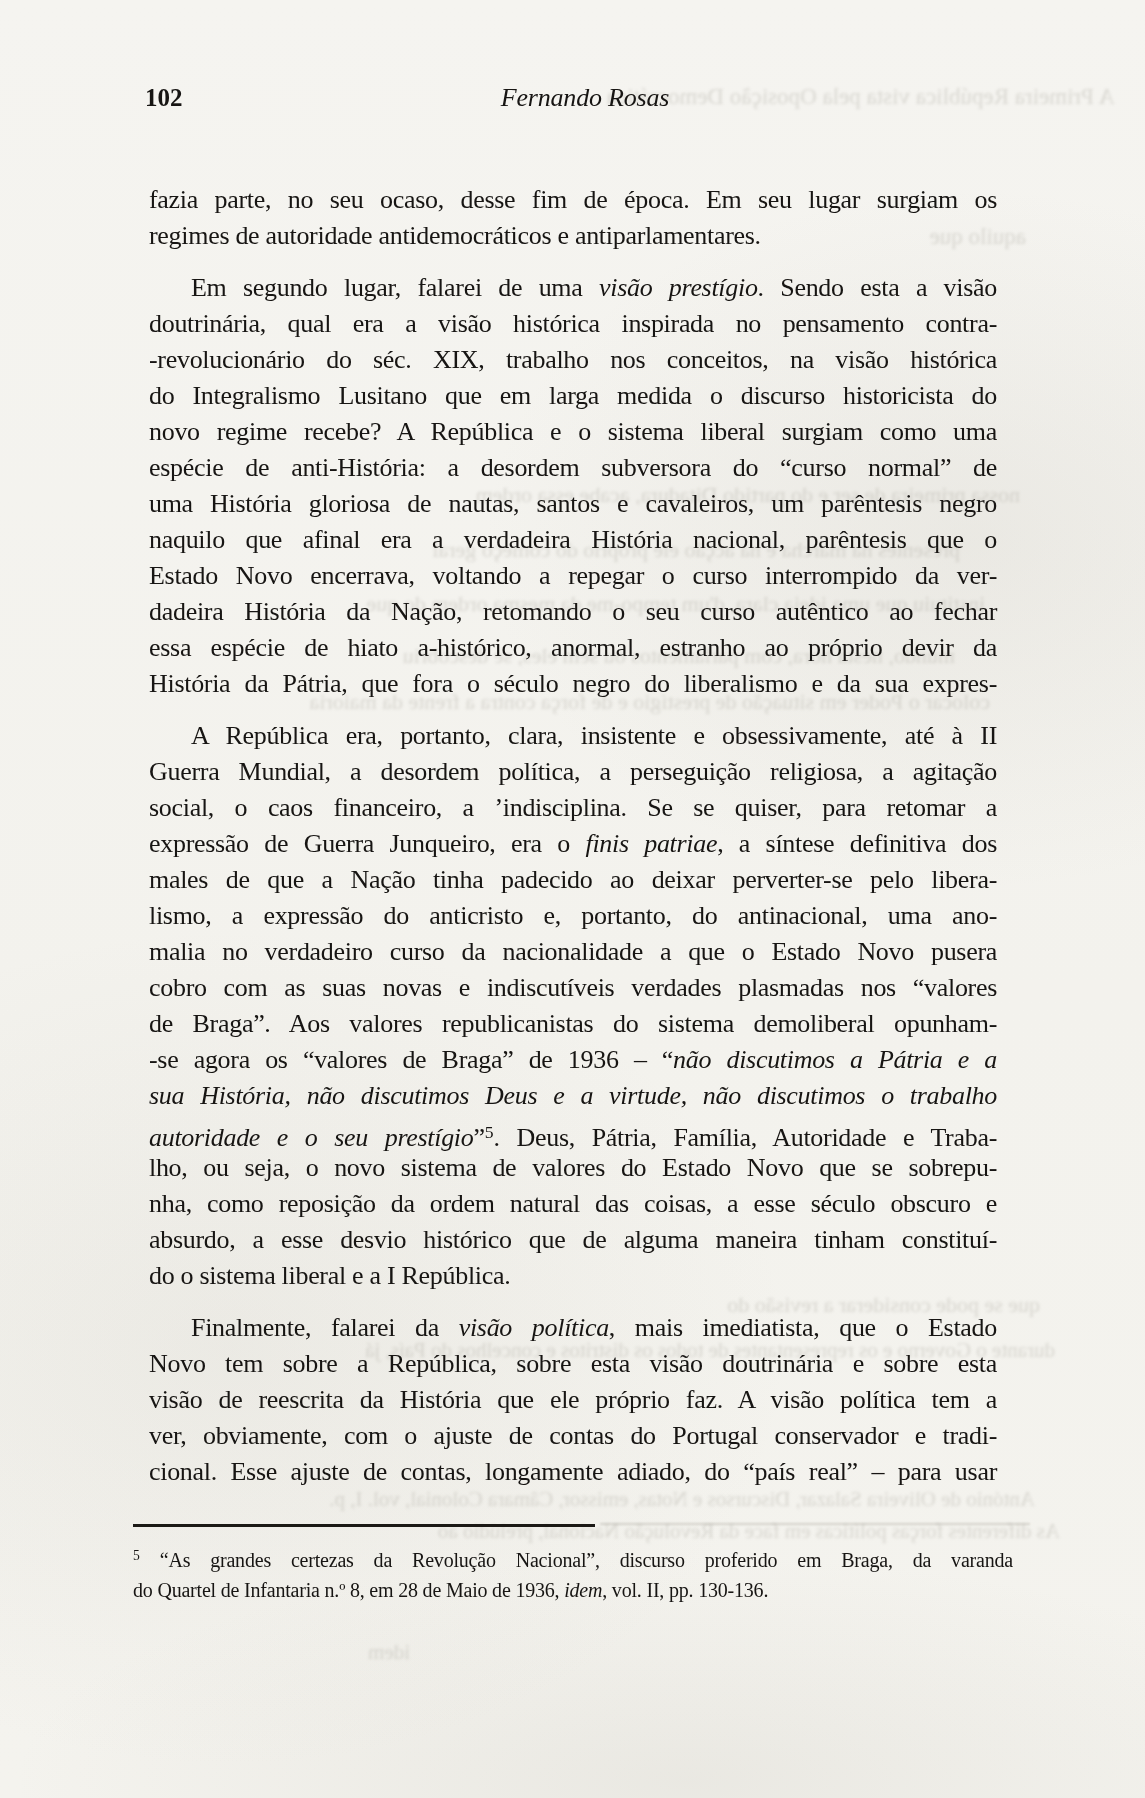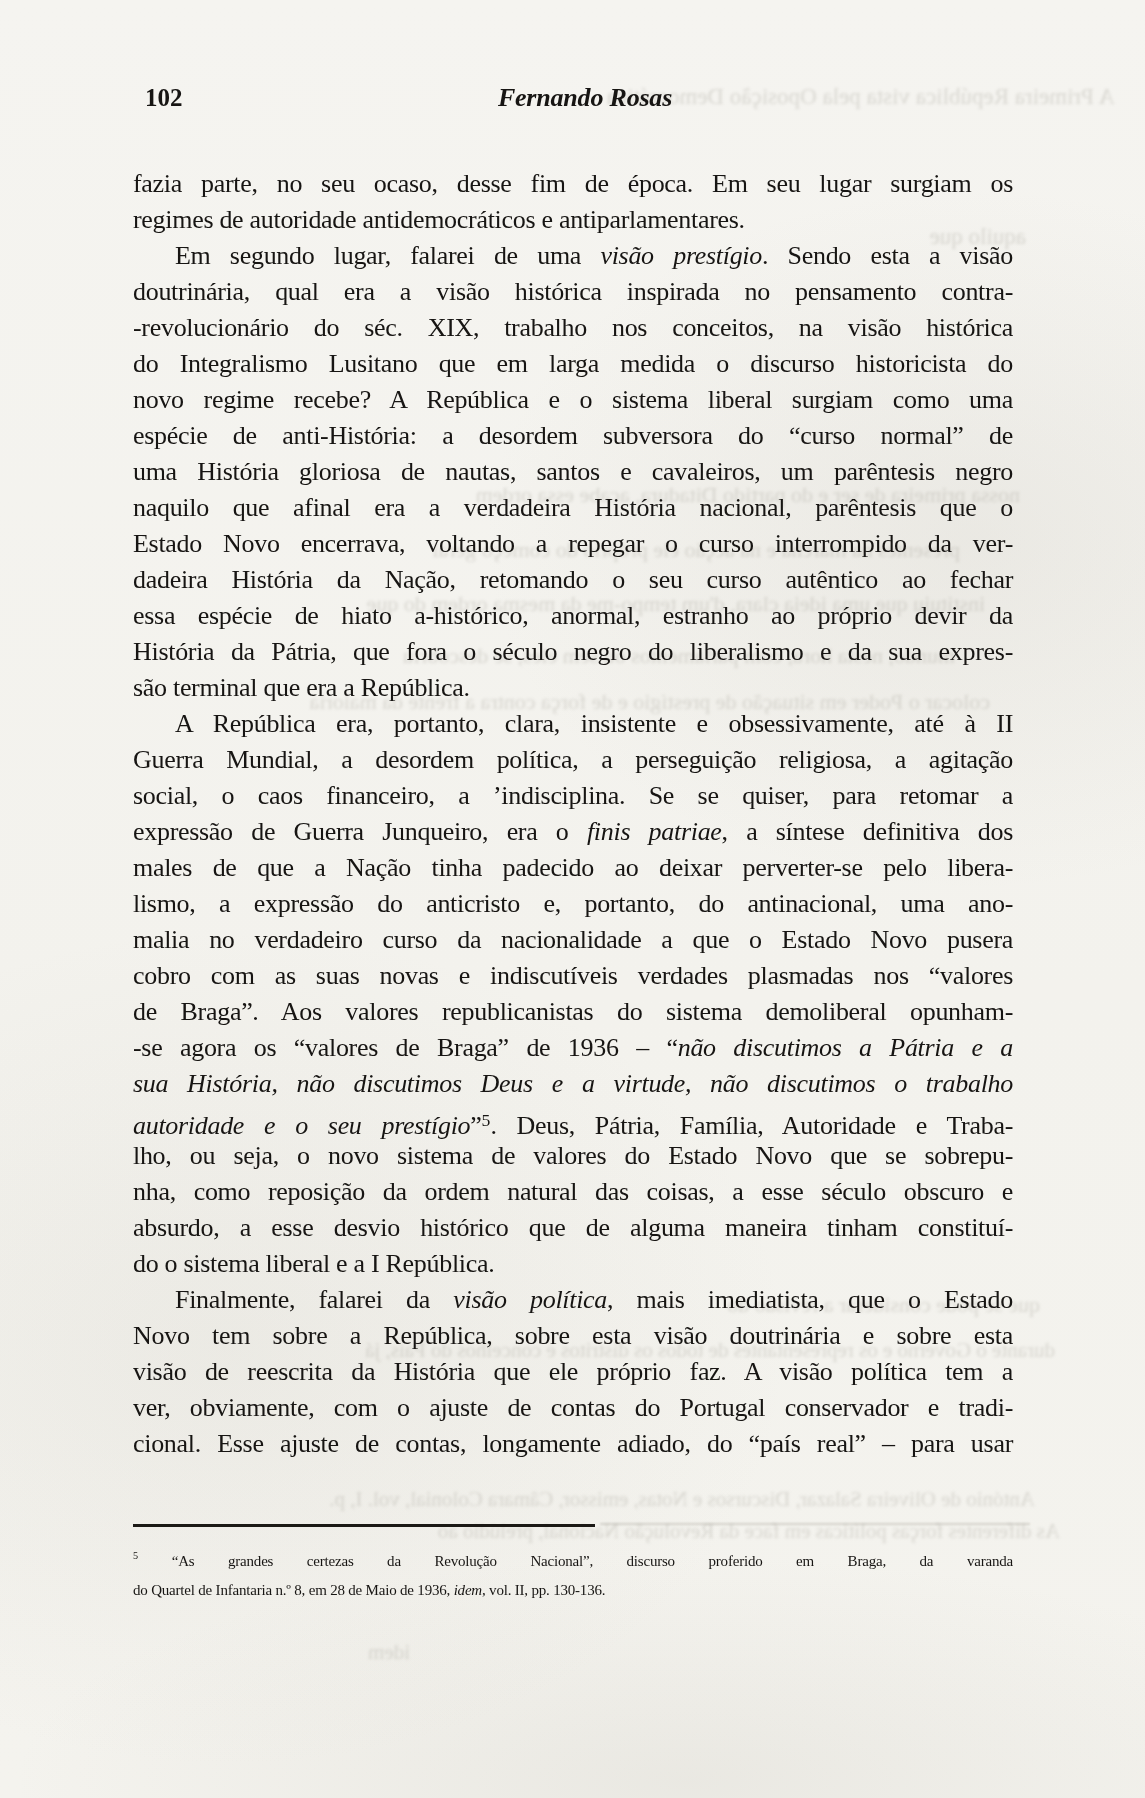--- a/index.html
+++ b/index.html
@@ -22,37 +22,37 @@
     font-family:"Liberation Serif","DejaVu Serif",serif;
   }
   .bleed-rule{position:absolute;height:2px;background:#9a978d;filter:blur(1.2px);opacity:.35;}
   
   .header-band{position:absolute;left:145px;top:82px;width:880px;height:32px;}
   .page-number{
     position:absolute;left:0;top:0;font-size:25px;font-weight:bold;line-height:32px;
   }
   .running-header{
     position:absolute;left:0;right:0;top:0;text-align:center;
-    font-size:26px;font-weight:bold;font-style:italic;line-height:32px;letter-spacing:-0.2px;
+    font-size:26px;font-weight:normal;font-style:italic;line-height:32px;letter-spacing:-0.2px;
   }
   
   .body-text{position:absolute;left:133px;top:166px;width:880px;font-size:26px;letter-spacing:-0.3px;}
-  .para{margin:0;}
+  .para{margin:16px;}
   .line{
     height:36px;line-height:36px;
     text-align:justify;text-align-last:justify;text-justify:inter-word;
     white-space:normal;
   }
   .line.last{text-align-last:left;}
   .para.indent .line:first-child{text-indent:42px;}
   .it{font-style:italic;}
   .sup{font-size:68%;vertical-align:8px;letter-spacing:0;}
   
   .footnote-rule{position:absolute;left:133px;top:1524px;width:462px;height:3px;background:#1b1915;}
-  .footnote{position:absolute;left:133px;top:1538px;width:880px;font-size:15px;letter-spacing:-0.2px;}
+  .footnote{position:absolute;left:133px;top:1538px;width:880px;font-size:20px;letter-spacing:-0.2px;}
   .footnote .line{height:35px;line-height:35px;}
   .footnote .sup{vertical-align:7px;}
 </style>
 </head>
 <body>
 
 <div class="page">
   <div class="bleed-layer">
       <div class="bleed" style="font-size: 23px; left: 555px; top: 84px; width: 560px;">A Primeira República vista pela Oposição Democrática</div>
       <div class="bleed" style="font-size: 23px; left: 856px; top: 224px; width: 170px;">aquilo que</div>
@@ -85,21 +85,20 @@
         <div class="line"><span>-revolucionário do séc. XIX, trabalho nos conceitos, na visão histórica</span></div>
         <div class="line"><span>do Integralismo Lusitano que em larga medida o discurso historicista do</span></div>
         <div class="line"><span>novo regime recebe? A República e o sistema liberal surgiam como uma</span></div>
         <div class="line"><span>espécie de anti-História: a desordem subversora do “curso normal” de</span></div>
         <div class="line"><span>uma História gloriosa de nautas, santos e cavaleiros, um parêntesis negro</span></div>
         <div class="line"><span>naquilo que afinal era a verdadeira História nacional, parêntesis que o</span></div>
         <div class="line"><span>Estado Novo encerrava, voltando a repegar o curso interrompido da ver-</span></div>
         <div class="line"><span>dadeira História da Nação, retomando o seu curso autêntico ao fechar</span></div>
         <div class="line"><span>essa espécie de hiato a-histórico, anormal, estranho ao próprio devir da</span></div>
         <div class="line"><span>História da Pátria, que fora o século negro do liberalismo e da sua expres-</span></div>
-        <div class="line last"><span>são terminal que era a República.</span></div>
       </div>
       <div class="para indent">
         <div class="line"><span>A República era, portanto, clara, insistente e obsessivamente, até à II</span></div>
         <div class="line"><span>Guerra Mundial, a desordem política, a perseguição religiosa, a agitação</span></div>
         <div class="line"><span>social, o caos financeiro, a ’indisciplina. Se se quiser, para retomar a</span></div>
         <div class="line"><span>expressão de Guerra Junqueiro, era o </span><span class="it">finis patriae</span><span>, a síntese definitiva dos</span></div>
         <div class="line"><span>males de que a Nação tinha padecido ao deixar perverter-se pelo libera-</span></div>
         <div class="line"><span>lismo, a expressão do anticristo e, portanto, do antinacional, uma ano-</span></div>
         <div class="line"><span>malia no verdadeiro curso da nacionalidade a que o Estado Novo pusera</span></div>
         <div class="line"><span>cobro com as suas novas e indiscutíveis verdades plasmadas nos “valores</span></div>

